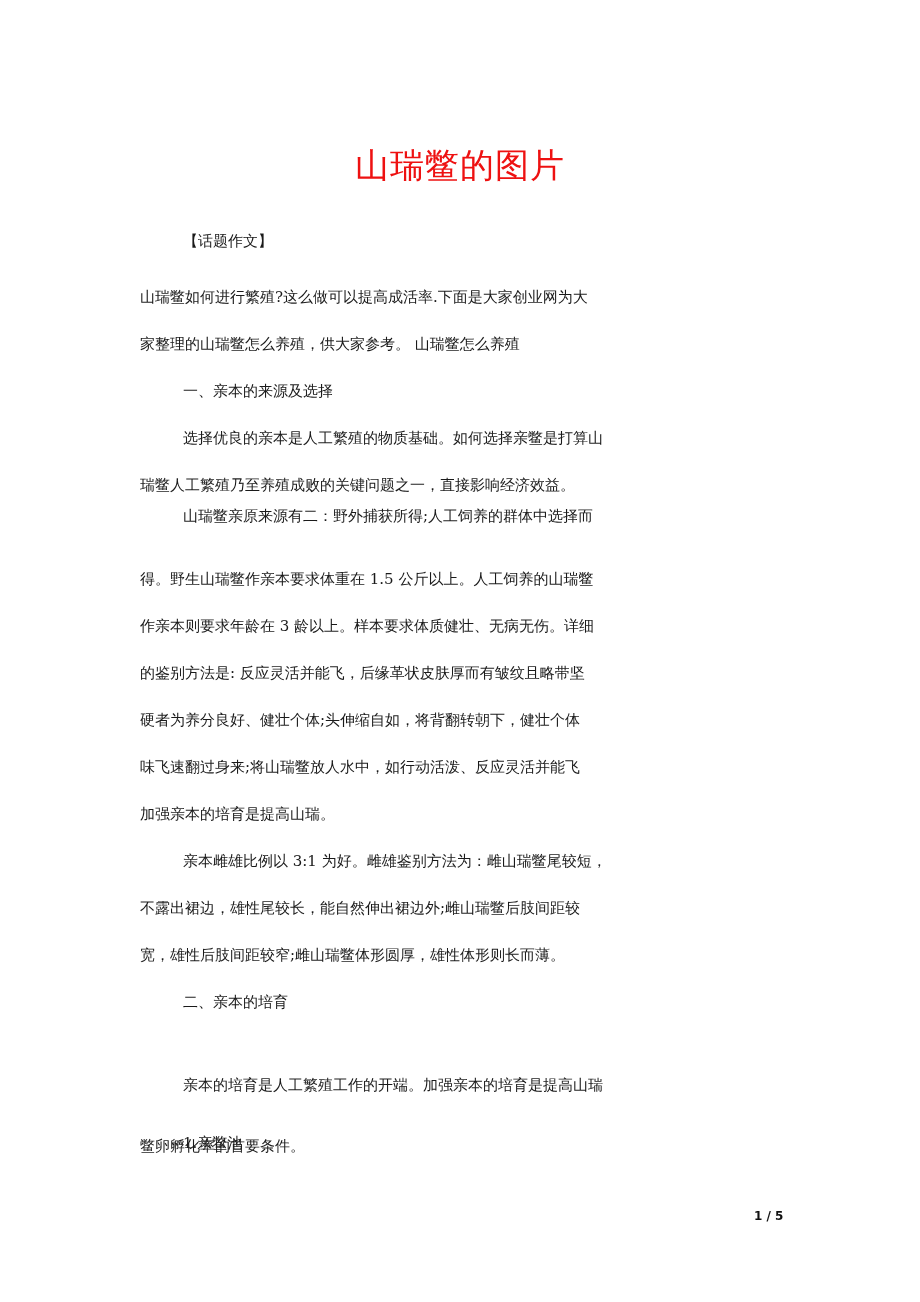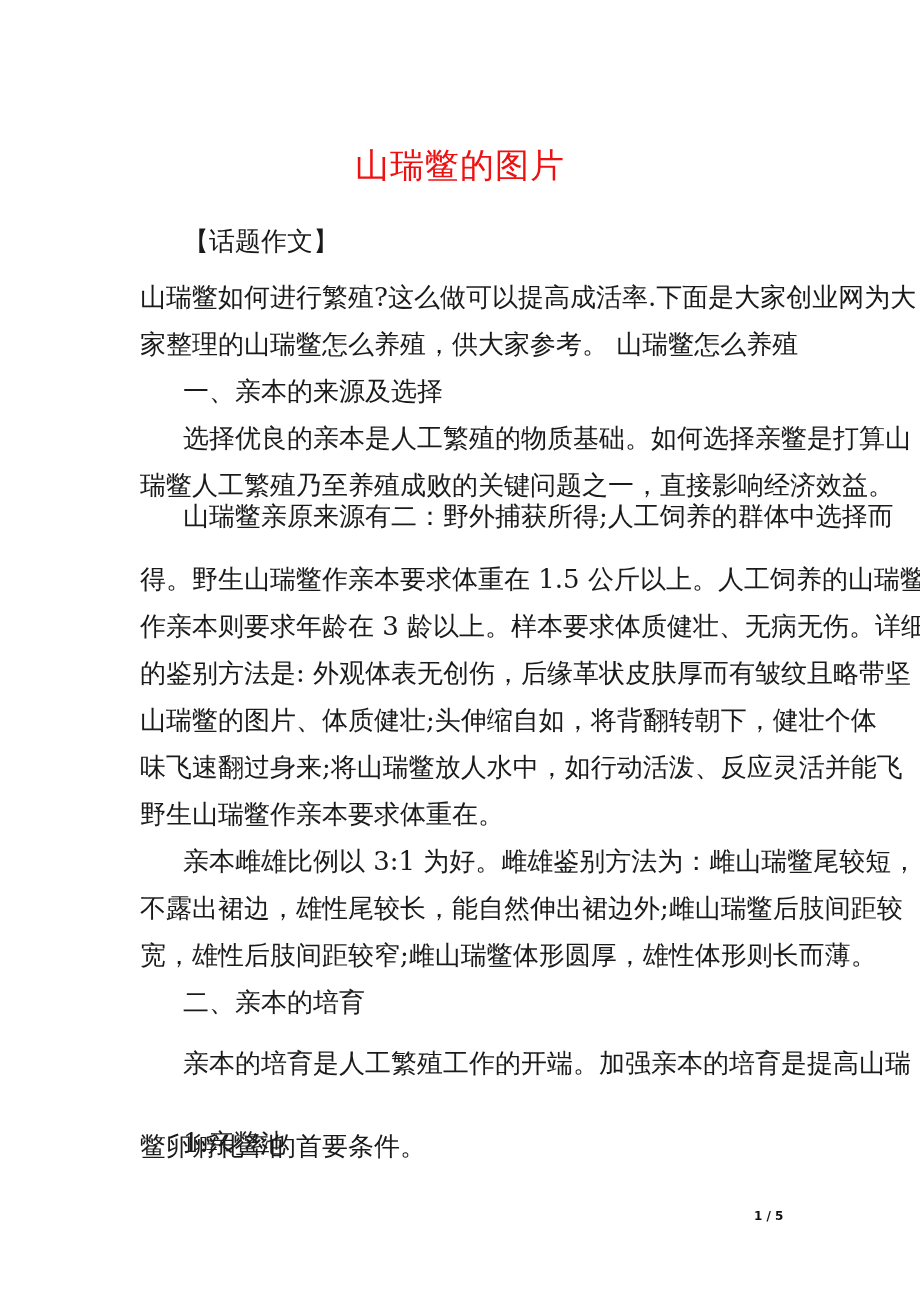--- a/index.html
+++ b/index.html
@@ -36,21 +36,21 @@
     .body-text {
       position: absolute;
       left: 140px;
       width: 660px;
       top: 226px;
     }
     .line {
       position: absolute;
       left: 0;
       white-space: nowrap;
-      font-size: 26px;
+      font-size: 15px;
       line-height: 30px;
       height: 30px;
     }
     .indent { padding-left: 43px; }
     .page-num {
       position: absolute;
       left: 754px;
       top: 1187px;
       font-family: "DejaVu Sans", "Liberation Sans", sans-serif;
       font-size: 12px;
@@ -68,27 +68,27 @@
   <div class="body-text">
     <div class="line indent" style="top:0px">【话题作文】</div>
     <div class="line" style="top:56px">山瑞鳖如何进行繁殖?这么做可以提高成活率.下面是大家创业网为大</div>
     <div class="line" style="top:103px">家整理的山瑞鳖怎么养殖，供大家参考。        山瑞鳖怎么养殖</div>
     <div class="line indent" style="top:150px">一、亲本的来源及选择</div>
     <div class="line indent" style="top:197px">选择优良的亲本是人工繁殖的物质基础。如何选择亲鳖是打算山</div>
     <div class="line" style="top:244px">瑞鳖人工繁殖乃至养殖成败的关键问题之一，直接影响经济效益。</div>
     <div class="line indent" style="top:275px">山瑞鳖亲原来源有二：野外捕获所得;人工饲养的群体中选择而</div>
     <div class="line" style="top:338px">得。野生山瑞鳖作亲本要求体重在 1.5 公斤以上。人工饲养的山瑞鳖</div>
     <div class="line" style="top:385px">作亲本则要求年龄在 3 龄以上。样本要求体质健壮、无病无伤。详细</div>
-    <div class="line" style="top:432px">的鉴别方法是: 外观体表无创伤，后缘革状皮肤厚而有皱纹且略带坚</div>
-    <div class="line" style="top:479px">山瑞鳖的图片、体质健壮;头伸缩自如，将背翻转朝下，健壮个体</div>
+    <div class="line" style="top:432px">的鉴别方法是: 反应灵活并能飞，后缘革状皮肤厚而有皱纹且略带坚</div>
+    <div class="line" style="top:479px">硬者为养分良好、健壮个体;头伸缩自如，将背翻转朝下，健壮个体</div>
     <div class="line" style="top:526px">味飞速翻过身来;将山瑞鳖放人水中，如行动活泼、反应灵活并能飞</div>
-    <div class="line" style="top:573px">野生山瑞鳖作亲本要求体重在。</div>
+    <div class="line" style="top:573px">加强亲本的培育是提高山瑞。</div>
     <div class="line indent" style="top:620px">亲本雌雄比例以 3:1 为好。雌雄鉴别方法为：雌山瑞鳖尾较短，</div>
     <div class="line" style="top:667px">不露出裙边，雄性尾较长，能自然伸出裙边外;雌山瑞鳖后肢间距较</div>
     <div class="line" style="top:714px">宽，雄性后肢间距较窄;雌山瑞鳖体形圆厚，雄性体形则长而薄。</div>
     <div class="line indent" style="top:761px">二、亲本的培育</div>
-    <div class="line indent" style="top:822px">亲本的培育是人工繁殖工作的开端。加强亲本的培育是提高山瑞</div>
+    <div class="line indent" style="top:844px">亲本的培育是人工繁殖工作的开端。加强亲本的培育是提高山瑞</div>
     <div class="line" style="top:905px">鳖卵孵化率的首要条件。</div>
     <div class="line indent" style="top:902px">1.亲鳖池</div>
   </div>
 
   <div class="page-num">1 / 5</div>
 </div>
 
 </body></html>

